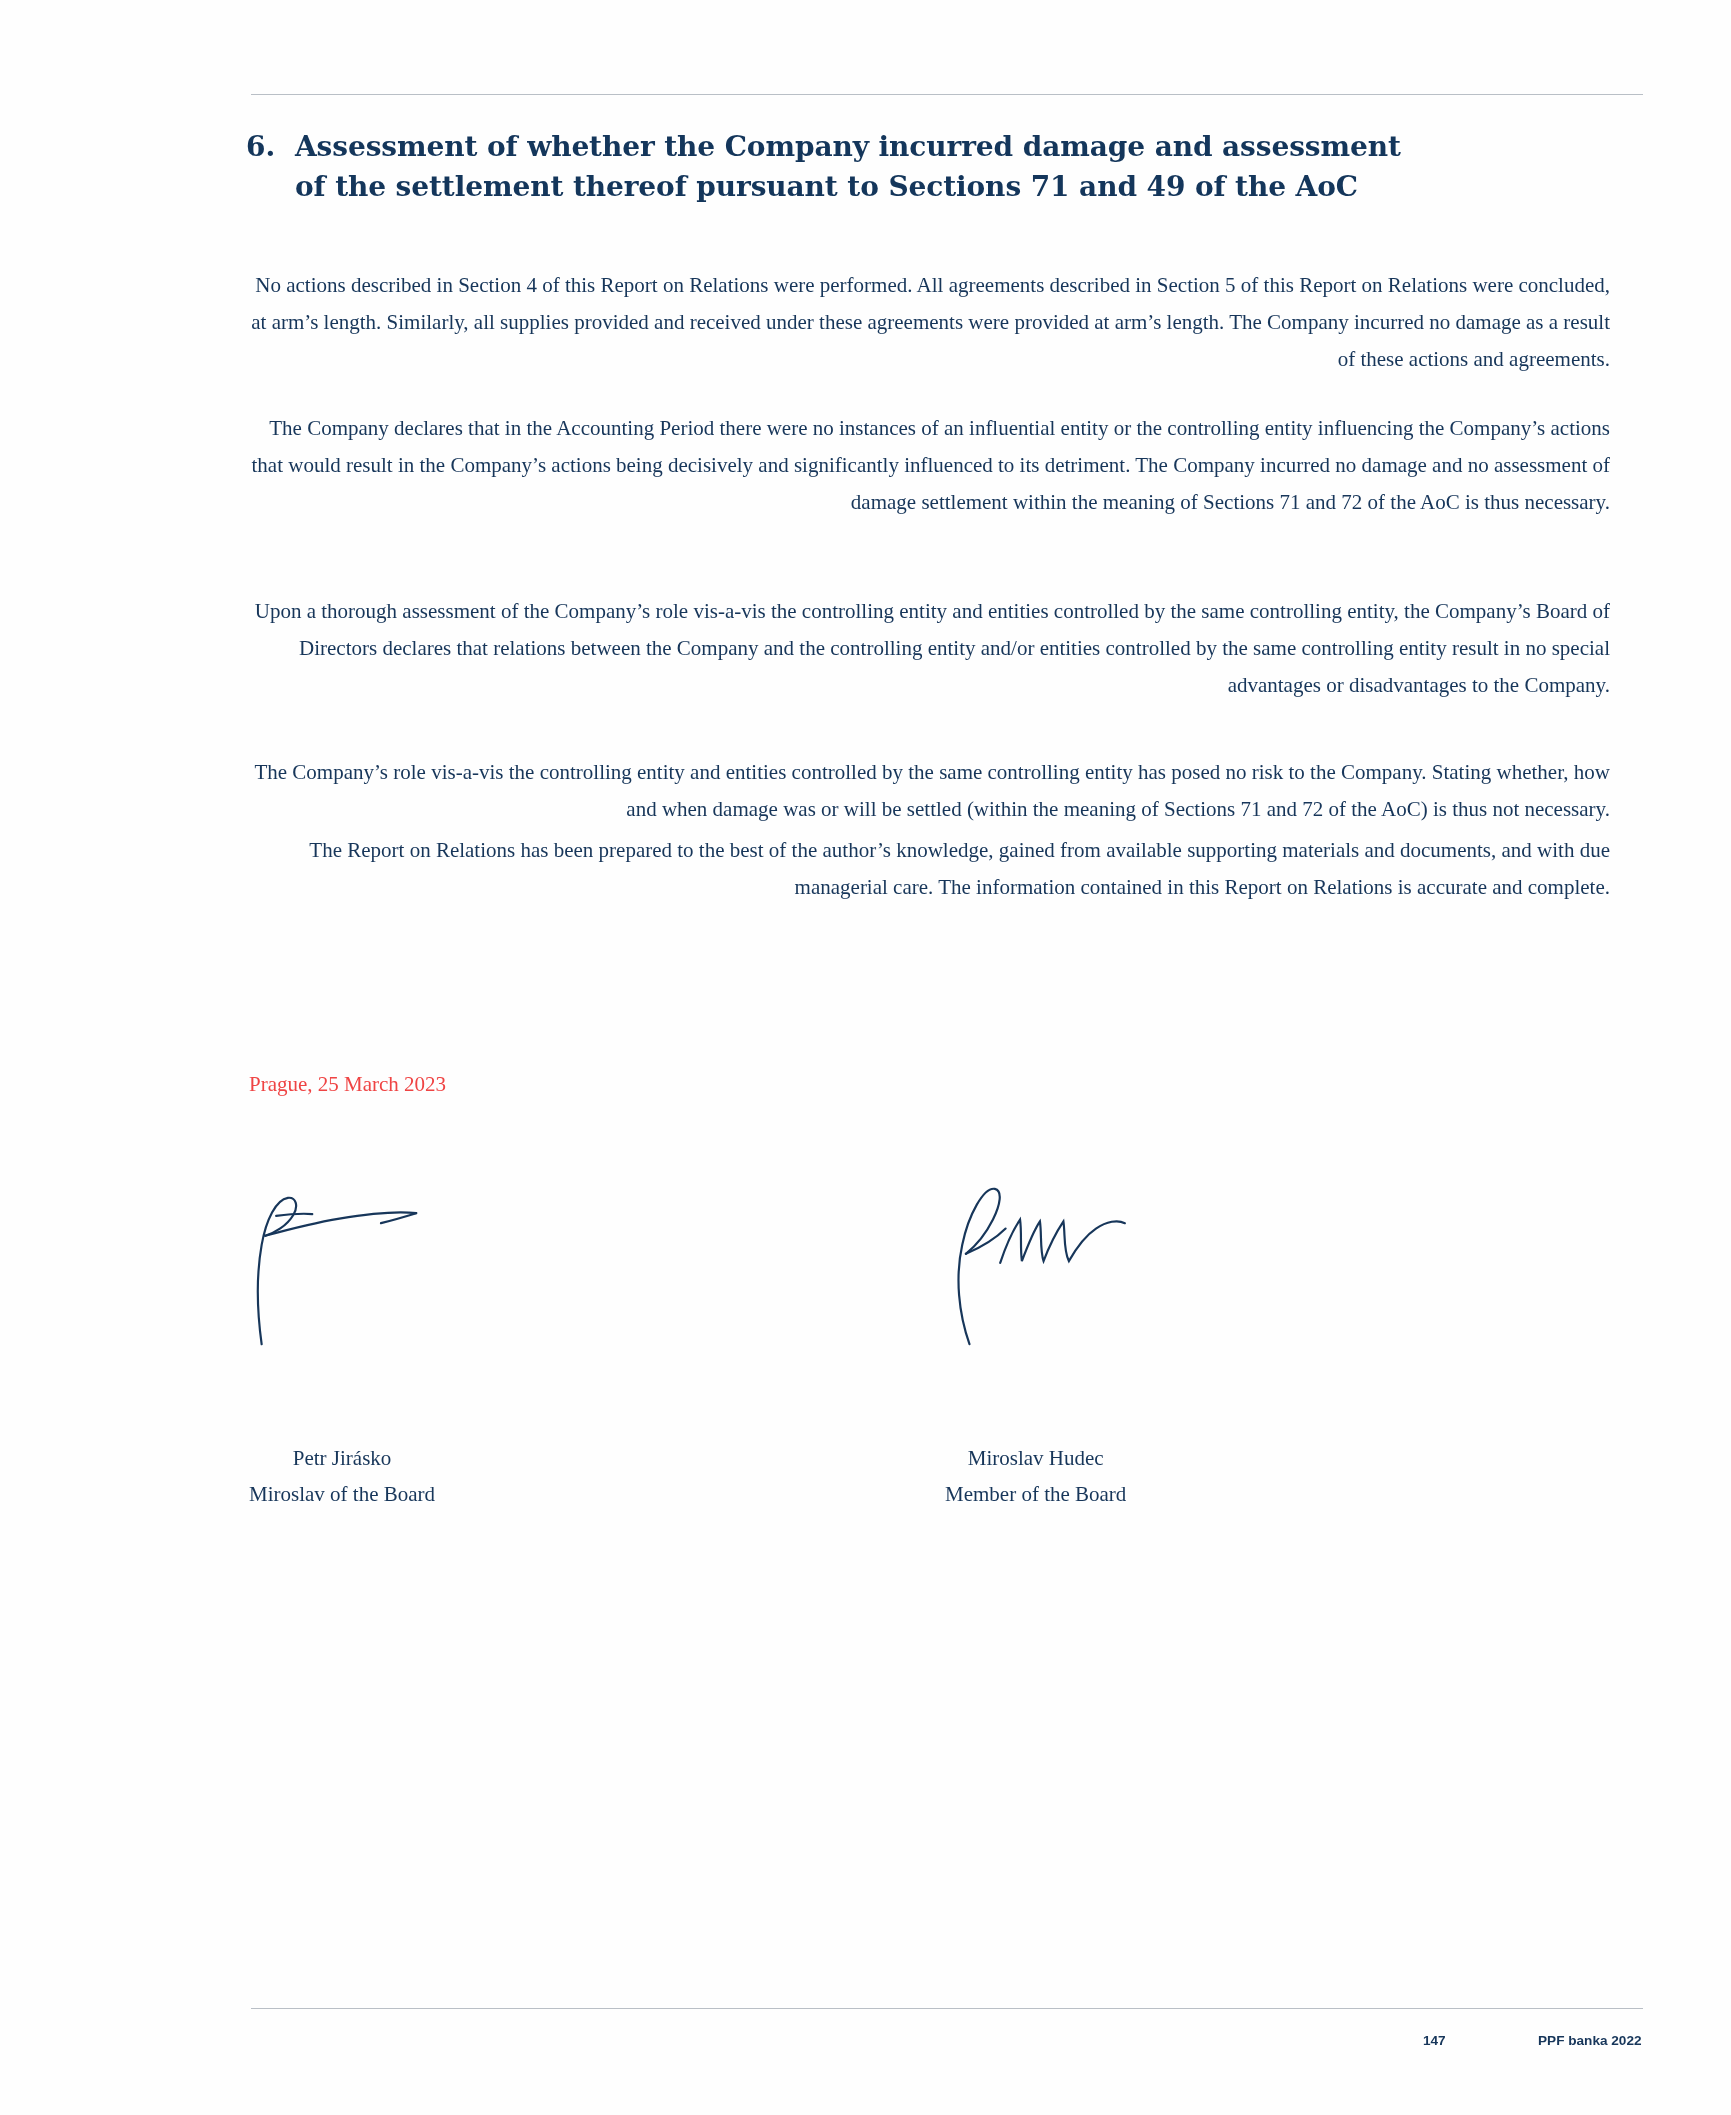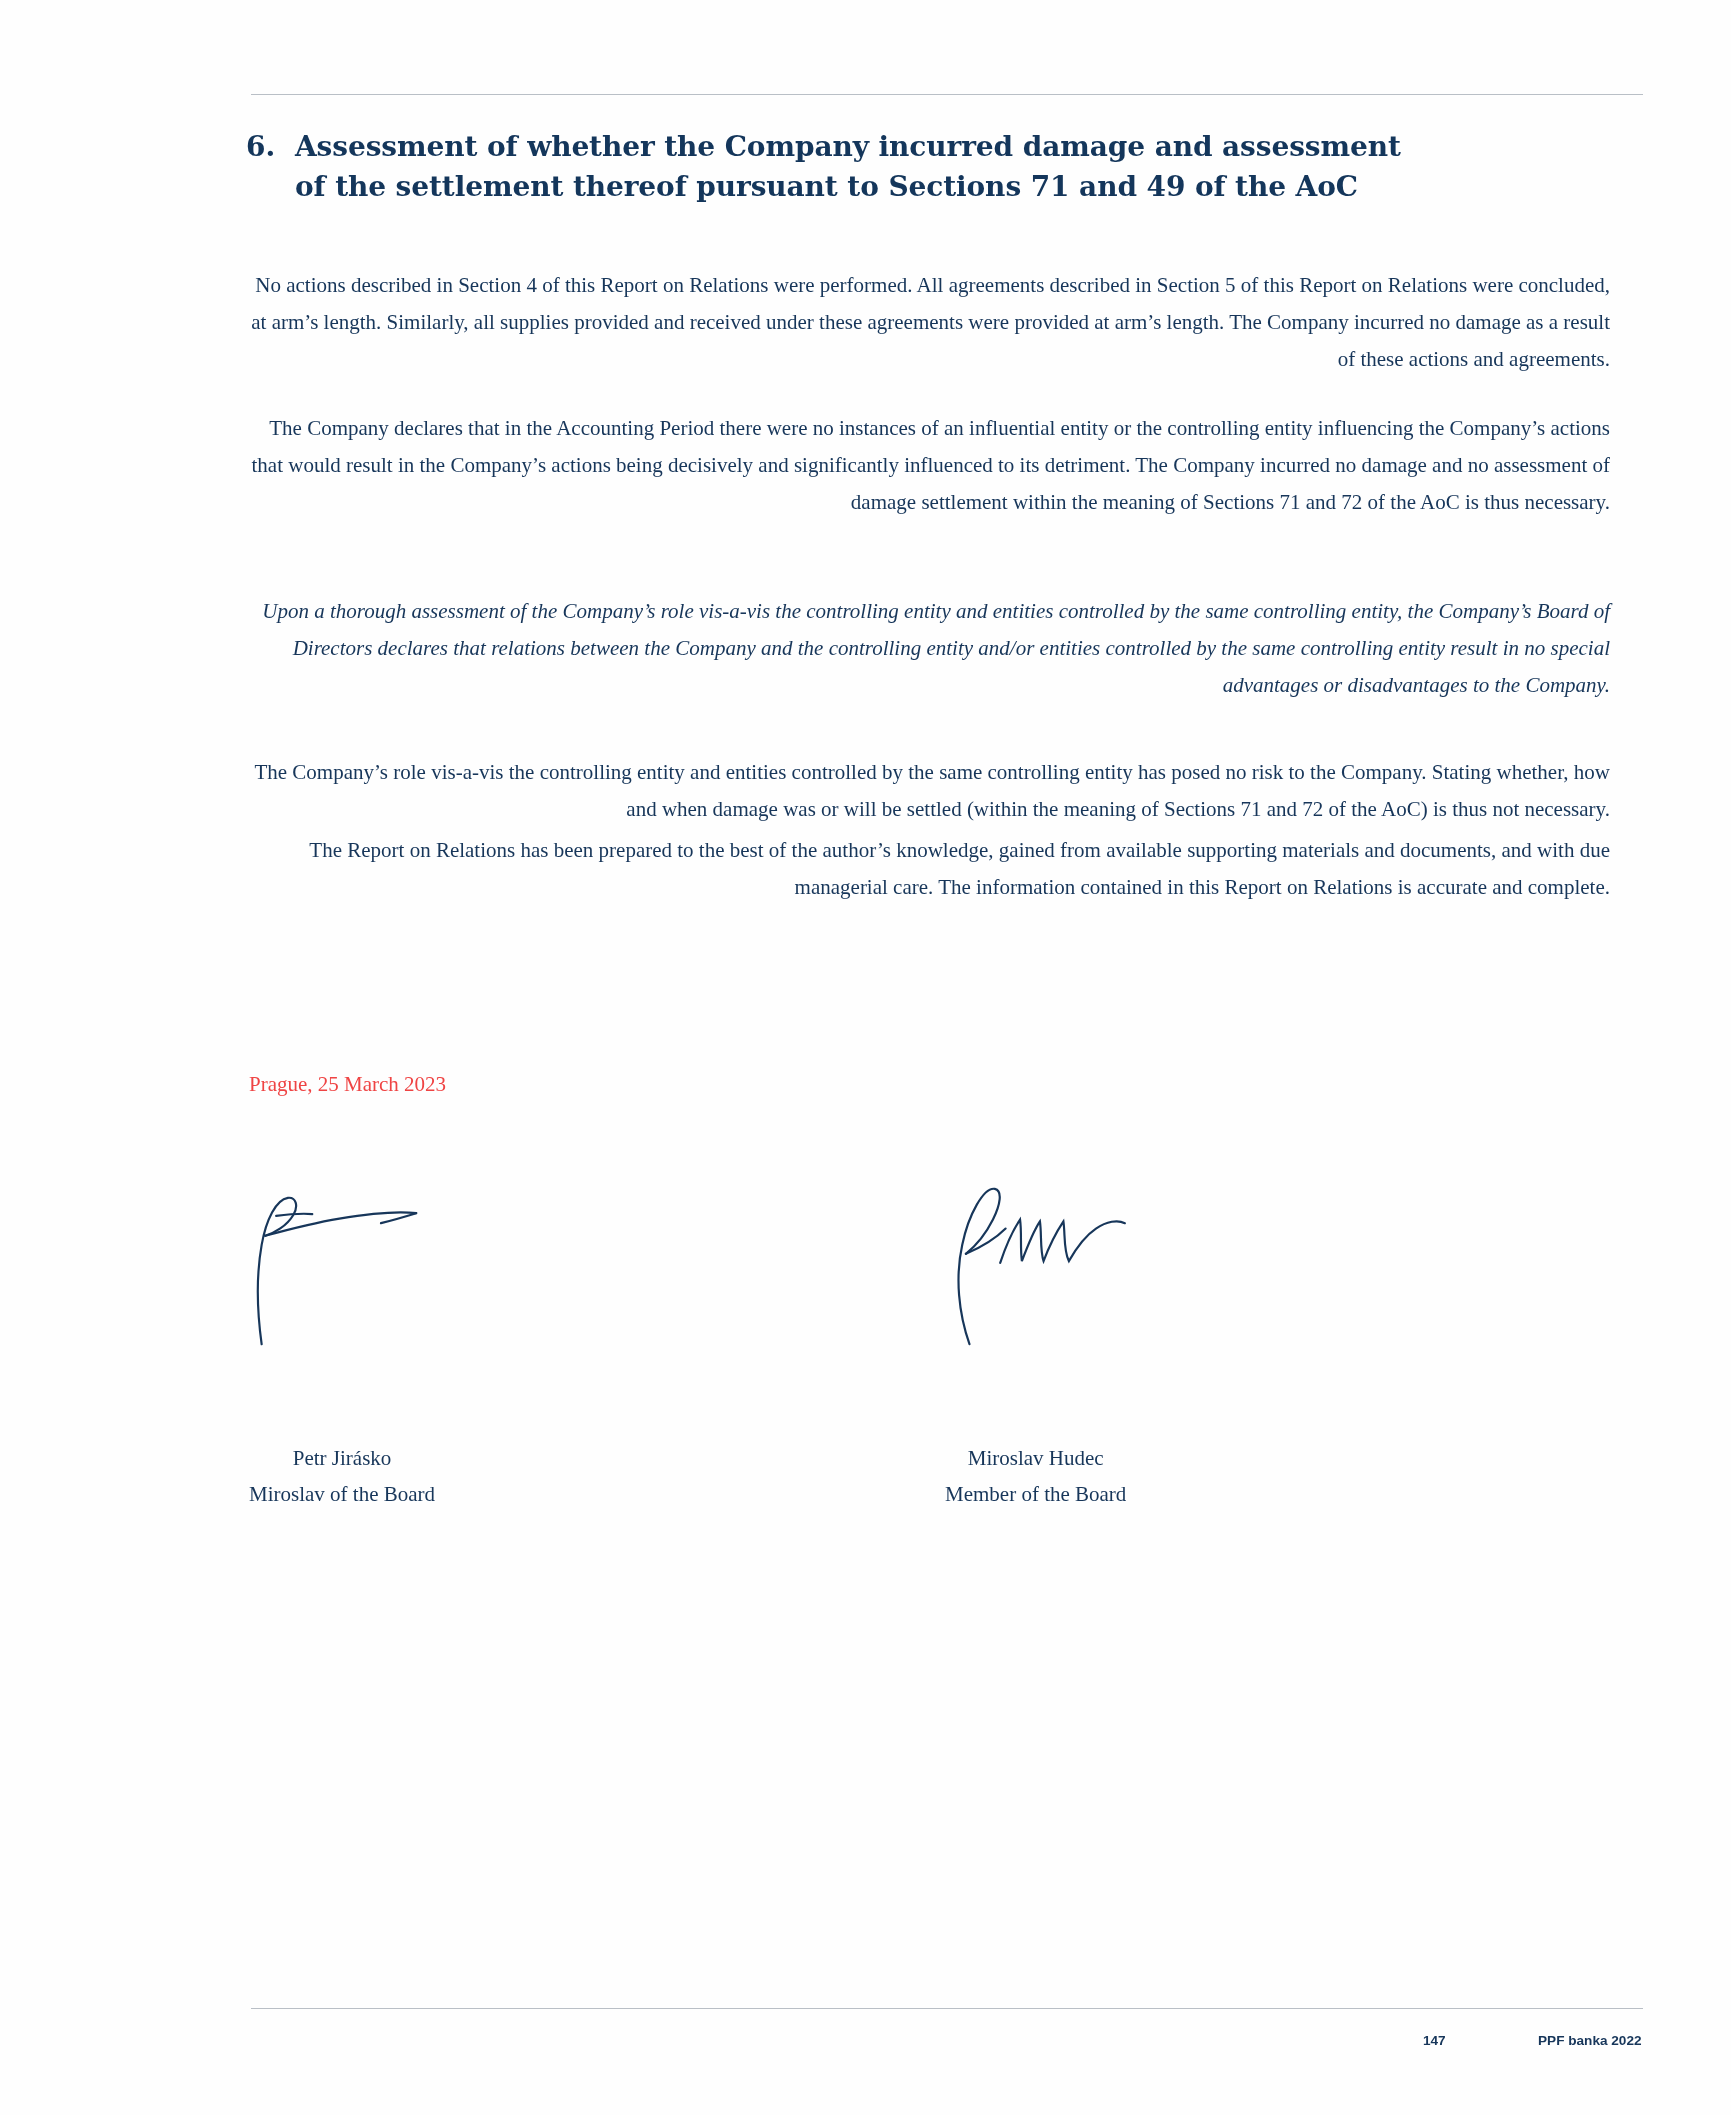--- a/index.html
+++ b/index.html
@@ -61,21 +61,21 @@
     left: 249px;
     width: 1361px;
     font-family: "Liberation Serif", serif;
     font-size: 21px;
     line-height: 37px;
     color: #17365a;
     text-align: right;
   }
   .p1 { top: 267px; }
   .p2 { top: 410px; }
-  .p3 { top: 593px; font-style: italic; }
+  .p3 { top: 593px; }
   .p4 { top: 754px; }
   .p5 { top: 832px; }
 
   .place {
     position: absolute;
     left: 249px;
     top: 1069px;
     font-size: 21px;
     line-height: 31px;
     color: #ef4444;

